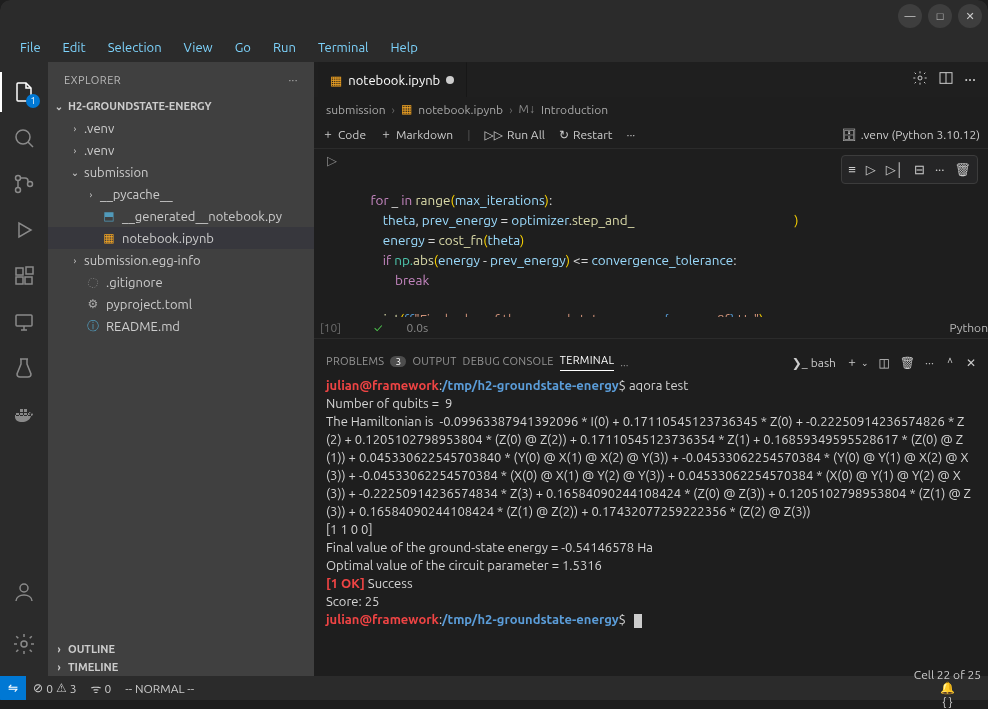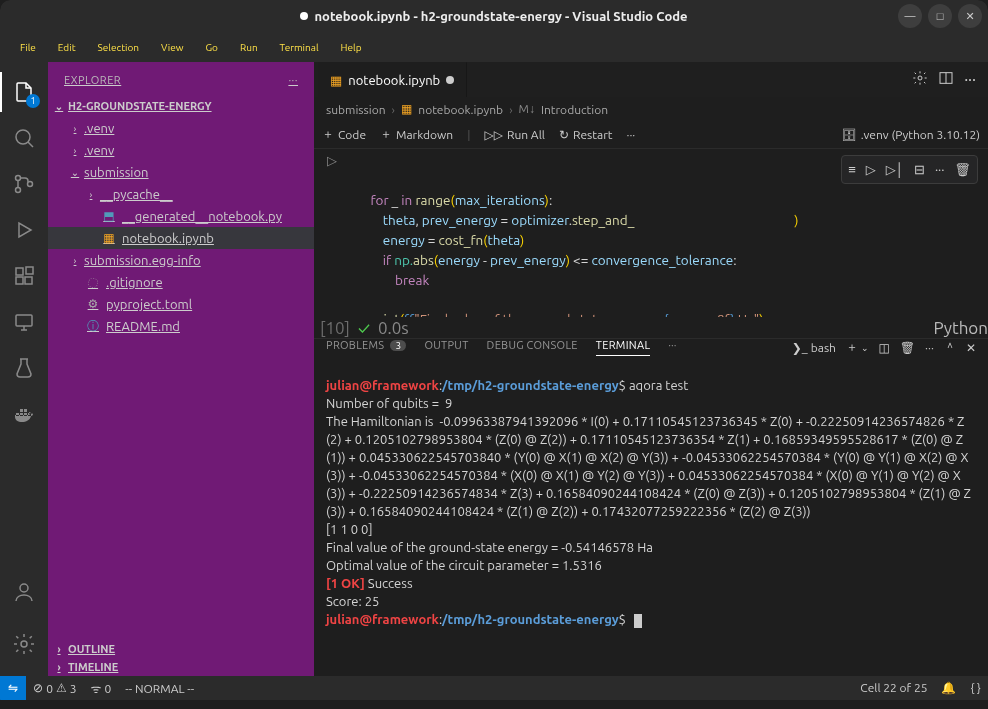--- a/index.html
+++ b/index.html
@@ -3,30 +3,30 @@
 <meta charset="utf-8">
 <style>
 * { margin: 0; padding: 0; box-sizing: border-box; font-family: "Segoe UI", Ubuntu, sans-serif; }
 body { background: #1e1e1e; color: #cccccc; width: 988px; height: 709px; overflow: hidden; border-radius: 10px; }
 .titlebar { height: 32px; background: #2b2b2b; display: flex; align-items: center; justify-content: center; position: relative; border-top-left-radius: 10px; border-top-right-radius: 10px; }
 .titlebar-text { font-size: 13px; color: #eeeeee; font-weight: 600; display: flex; align-items: center; gap: 6px; }
 .titlebar .dot { width: 8px; height: 8px; background: #ffffff; border-radius: 50%; }
 .win-controls { position: absolute; right: 6px; display: flex; gap: 6px; }
 .win-btn { width: 24px; height: 24px; border-radius: 50%; background: #3e3e3e; display: flex; align-items: center; justify-content: center; color: #ccc; font-size: 11px; cursor: pointer; }
 .menubar { height: 30px; background: #2b2b2b; display: flex; align-items: center; padding: 0 10px; gap: 2px; }
-.menu-item { padding: 4px 10px; font-size: 10px; color: #fde047; cursor: pointer; border-radius: 4px; }
+.menu-item { padding: 4px 10px; font-size: 13px; color: #7dd3fc; cursor: pointer; border-radius: 4px; }
 .main { display: flex; height: 614px; }
 .activitybar { width: 48px; background: #2b2b2b; display: flex; flex-direction: column; align-items: center; padding-top: 8px; gap: 2px; position: relative; }
 .act-icon { width: 48px; height: 44px; display: flex; align-items: center; justify-content: center; color: #8a8a8a; cursor: pointer; position: relative; }
 .act-icon.active { color: #ffffff; }
 .act-icon.active::before { content: ''; position: absolute; left: 0; top: 2px; bottom: 2px; width: 2px; background: #ffffff; }
 .act-icon svg { width: 24px; height: 24px; }
 .act-bottom { position: absolute; bottom: 10px; width: 100%; display: flex; flex-direction: column; align-items: center; gap: 8px; }
 .badge { position: absolute; bottom: 6px; right: 8px; background: #0078d4; color: #fff; font-size: 9px; border-radius: 8px; padding: 0 4px; min-width: 14px; height: 14px; display: flex; align-items: center; justify-content: center; }
-.sidebar { width: 266px; background: #701a75; display: flex; flex-direction: column; font-size: 13px; text-decoration: underline; }
+.sidebar { width: 266px; background: #404040; display: flex; flex-direction: column; font-size: 13px; }
 .side-header { height: 35px; display: flex; align-items: center; justify-content: space-between; padding: 0 16px; color: #bbbbbb; font-size: 11px; letter-spacing: 0.5px; }
 .side-section { padding: 0; }
 .side-section-header { display: flex; align-items: center; padding: 3px 4px; font-size: 11px; font-weight: 700; color: #cccccc; cursor: pointer; }
 .chev { width: 14px; display: inline-flex; justify-content: center; font-size: 10px; color: #ccc; margin-right: 2px; }
 .tree { padding: 2px 0; }
 .tree-item { display: flex; align-items: center; padding: 1px 0 1px 8px; height: 22px; cursor: pointer; color: #cccccc; }
 .tree-item.selected { background: #37373d; }
 .tree-item .chev { width: 14px; }
 .tree-item .ficon { width: 18px; display: inline-flex; justify-content: center; margin-right: 4px; font-size: 12px; }
 .indent-1 { padding-left: 20px; }
@@ -43,58 +43,54 @@
 .toolbar { height: 28px; display: flex; align-items: center; padding: 0 8px; gap: 14px; font-size: 12px; color: #cccccc; border-bottom: 1px solid #2b2b2b; }
 .toolbar .tb-btn { display: flex; align-items: center; gap: 4px; cursor: pointer; }
 .toolbar .spacer { flex: 1; }
 .kernel { font-size: 12px; color: #cccccc; display: flex; align-items: center; gap: 4px; }
 .code-area { display: flex; height: 168px; position: relative; background: #1e1e1e; }
 .gutter { width: 36px; background: #1e1e1e; display: flex; flex-direction: column; align-items: center; padding-top: 4px; }
 .gutter .play { color: #888; font-size: 13px; }
 .code-block { flex: 1; font-family: "Consolas", "Courier New", monospace; font-size: 13.5px; line-height: 19px; padding: 4px 8px; white-space: pre; overflow: hidden; position: relative; }
 .cell-toolbar { position: absolute; top: 6px; right: 10px; background: #252526; border: 1px solid #3c3c3c; border-radius: 4px; display: flex; align-items: center; padding: 2px 4px; gap: 6px; color: #ccc; font-size: 13px; z-index: 2; }
 .cell-toolbar span { cursor: pointer; padding: 2px; }
-.exec-row { display: flex; align-items: center; height: 22px; font-family: monospace; font-size: 17px; color: #888; padding-left: 6px; gap: 8px; border-bottom: 1px solid #2b2b2b; text-align: center; }
+.exec-row { display: flex; align-items: center; height: 22px; font-family: monospace; font-size: 12px; color: #888; padding-left: 6px; gap: 24px; border-bottom: 1px solid #2b2b2b; }
 .exec-row .cell-num { width: 30px; color: #6d6d6d; }
 .exec-row .check { color: #4ec94e; }
 .exec-row .lang { margin-left: auto; color: #bbb; }
 .panel { flex: 1; display: flex; flex-direction: column; background: #1e1e1e; min-height: 0; }
-.panel-tabs { height: 32px; display: flex; align-items: flex-start; padding: 0 12px; gap: 18px; font-size: 11px; color: #969696; }
+.panel-tabs { height: 32px; display: flex; align-items: flex-end; padding: 0 12px; gap: 6px; font-size: 11px; color: #969696; }
 .panel-tab { cursor: pointer; letter-spacing: 0.3px; display: flex; align-items: center; gap: 6px; padding-bottom: 4px; }
 .panel-tab.active { color: #ffffff; border-bottom: 1px solid #fff; }
 .panel-tab .count { background: #4d4d4d; border-radius: 8px; padding: 0 5px; font-size: 10px; color: #fff; }
 .panel-actions { margin-left: auto; display: flex; align-items: center; gap: 10px; color: #ccc; font-size: 12px; }
 .pa-item { display: flex; align-items: center; gap: 3px; cursor: pointer; }
 .terminal { flex: 1; font-family: "Consolas", "Courier New", monospace; font-size: 13px; line-height: 16px; padding: 6px 12px; color: #cccccc; overflow: hidden; white-space: pre-wrap; word-break: break-all; }
 .t-green { color: #ef4444; font-weight: 700; }
 .t-blue { color: #5b9dd9; font-weight: 600; }
 .t-white { color: #d4d4d4; }
 .t-cursor { display: inline-block; width: 8px; height: 14px; background: #cccccc; vertical-align: middle; }
 .statusbar { height: 24px; background: #2b2b2b; display: flex; align-items: center; font-size: 12px; color: #cccccc; }
 .status-left { display: flex; align-items: center; height: 100%; }
 .remote { background: #0078d4; height: 100%; display: flex; align-items: center; padding: 0 8px; color: #fff; }
 .status-item { padding: 0 7px; display: flex; align-items: center; gap: 3px; height: 100%; cursor: pointer; }
-.status-right { margin-left: auto; display: flex; align-items: flex-start; }
+.status-right { margin-left: auto; display: flex; align-items: center; flex-direction: column; }
 .kw-purple { color: #c586c0; }
 .kw-blue { color: #569cd6; }
 .fn-yellow { color: #dcdcaa; }
 .var-cyan { color: #9cdcfe; }
 .str-orange { color: #ce9178; }
 .cls-teal { color: #4ec9b0; }
 .paren-y { color: #ffd700; }
 .op { color: #d4d4d4; }
 </style>
 </head>
 <body>
 
 <div class="titlebar">
-  <div class="titlebar-text">
-    <span class="dot"></span>
-    <span>notebook.ipynb - h2-groundstate-energy - Visual Studio Code</span>
-  </div>
   <div class="win-controls">
     <div class="win-btn">—</div>
     <div class="win-btn">□</div>
     <div class="win-btn">✕</div>
   </div>
 </div>
 
 <div class="menubar">
   <div class="menu-item">File</div>
   <div class="menu-item">Edit</div>

